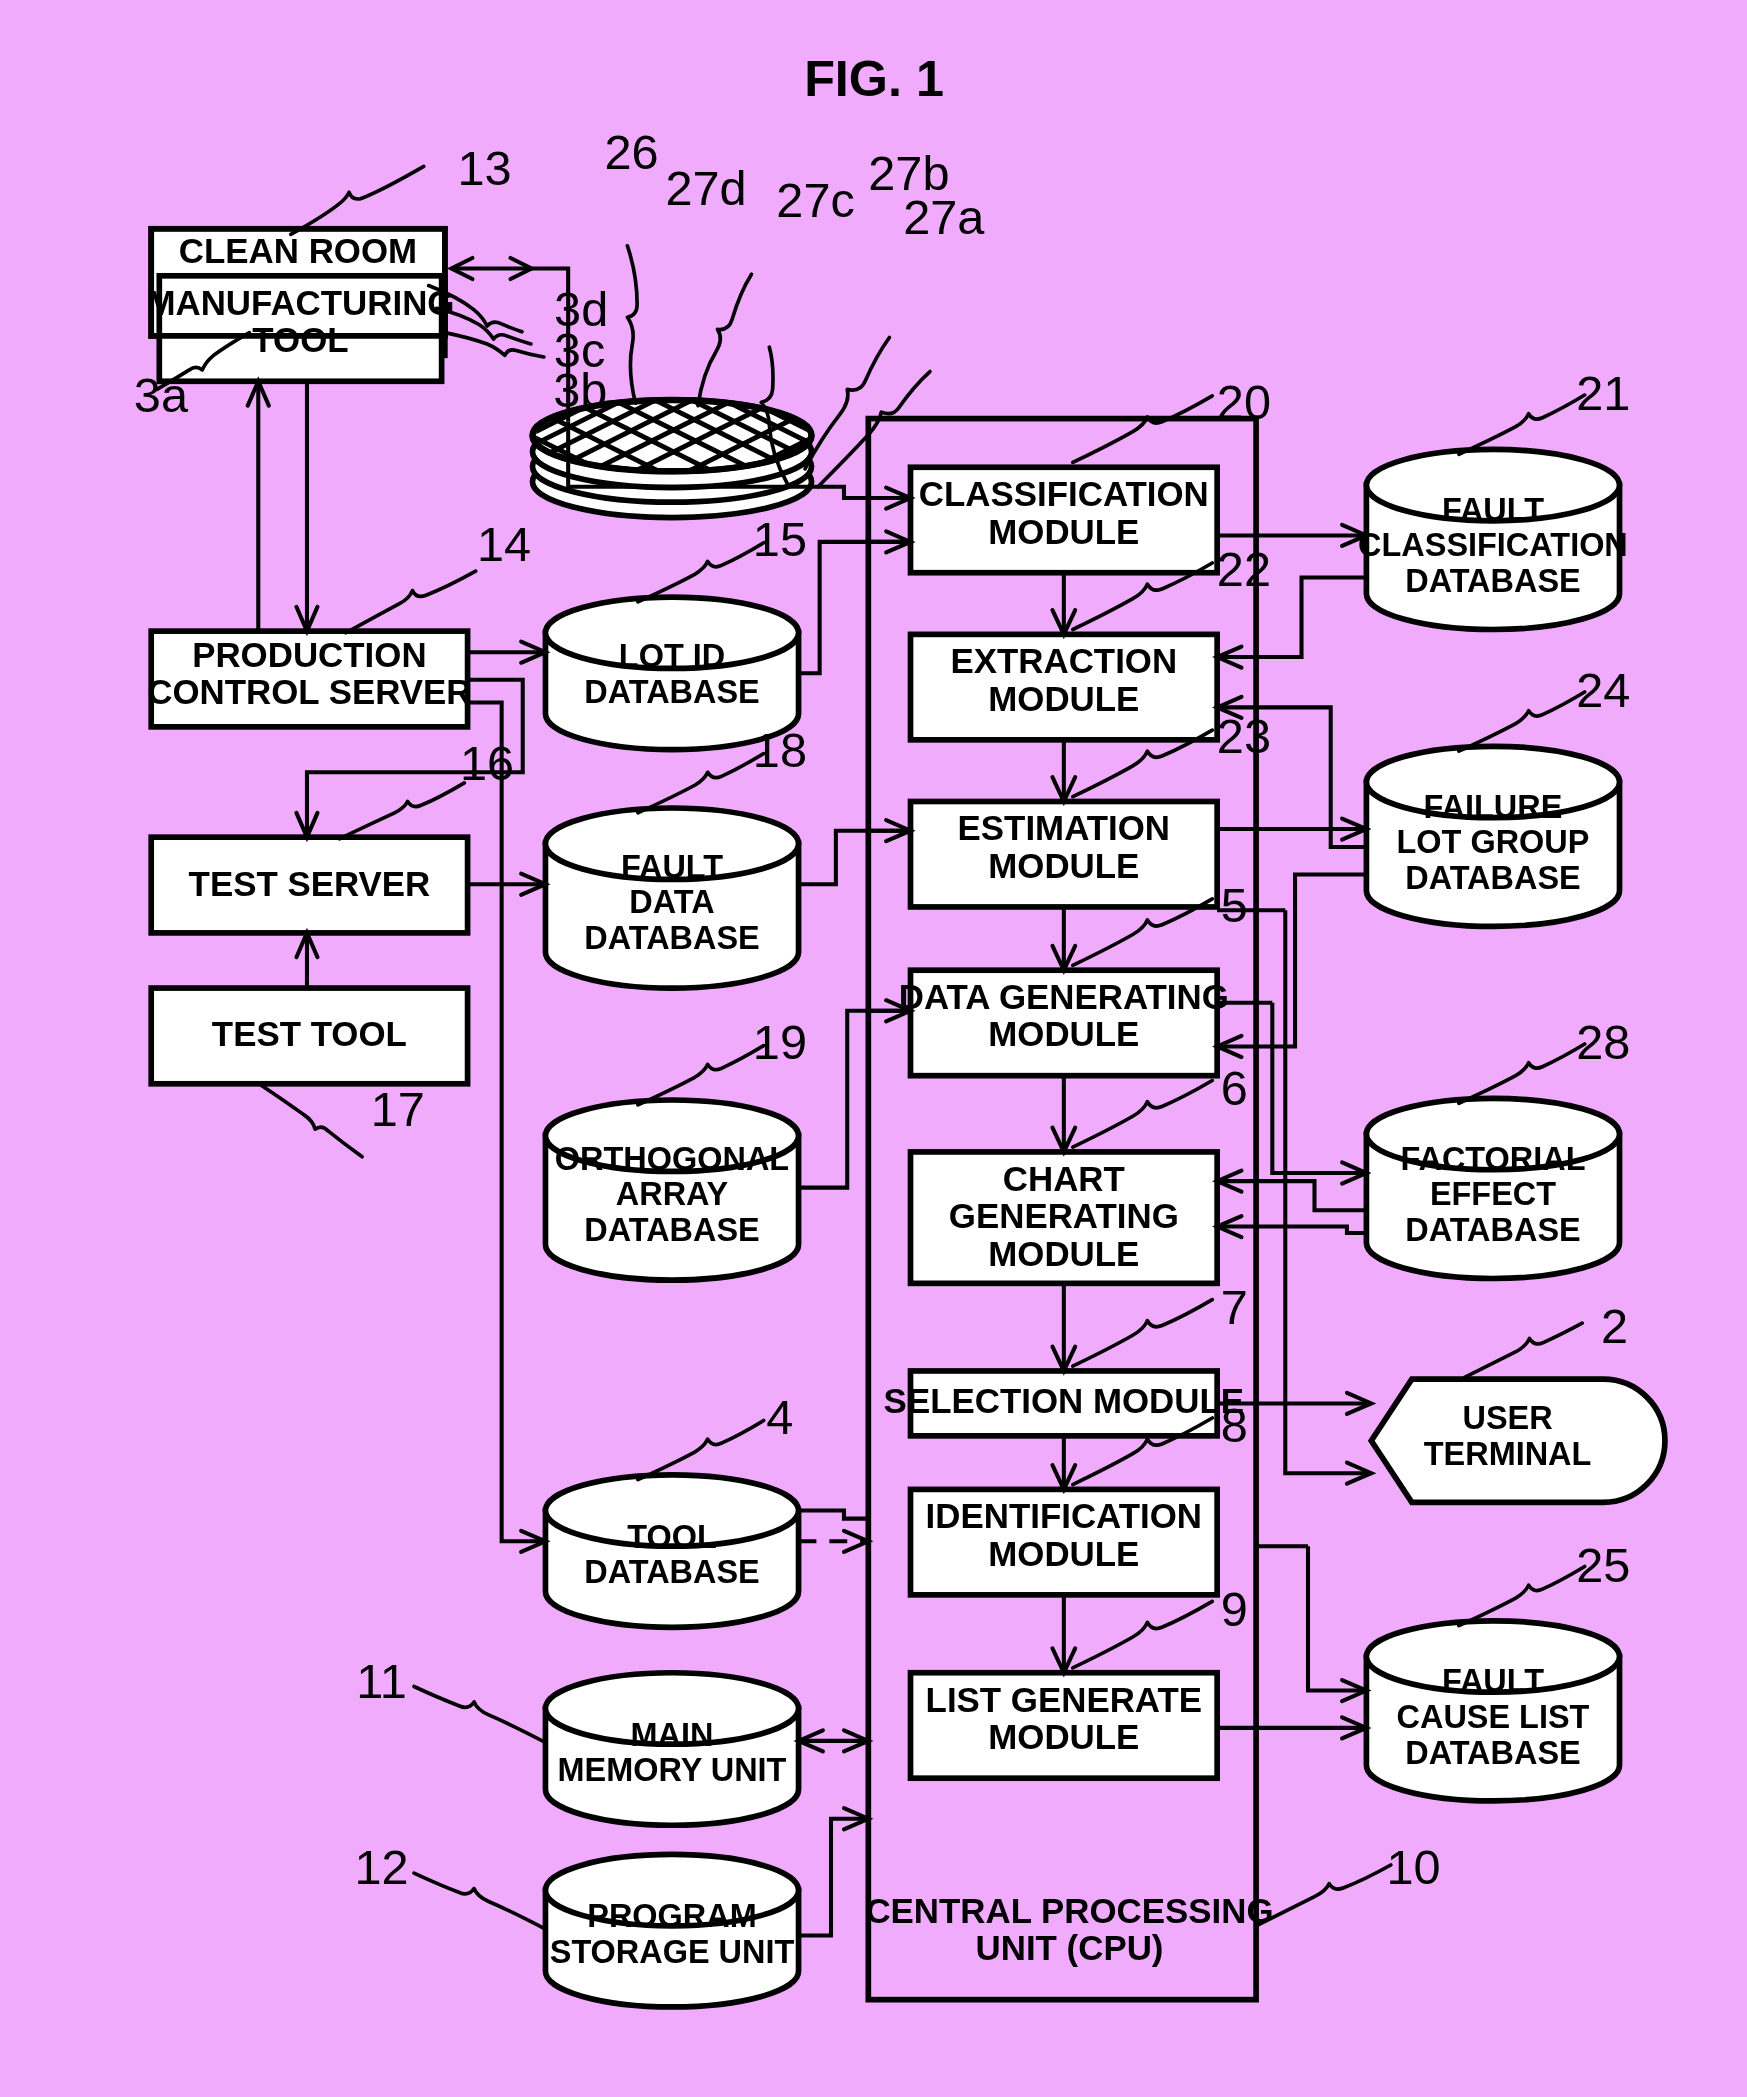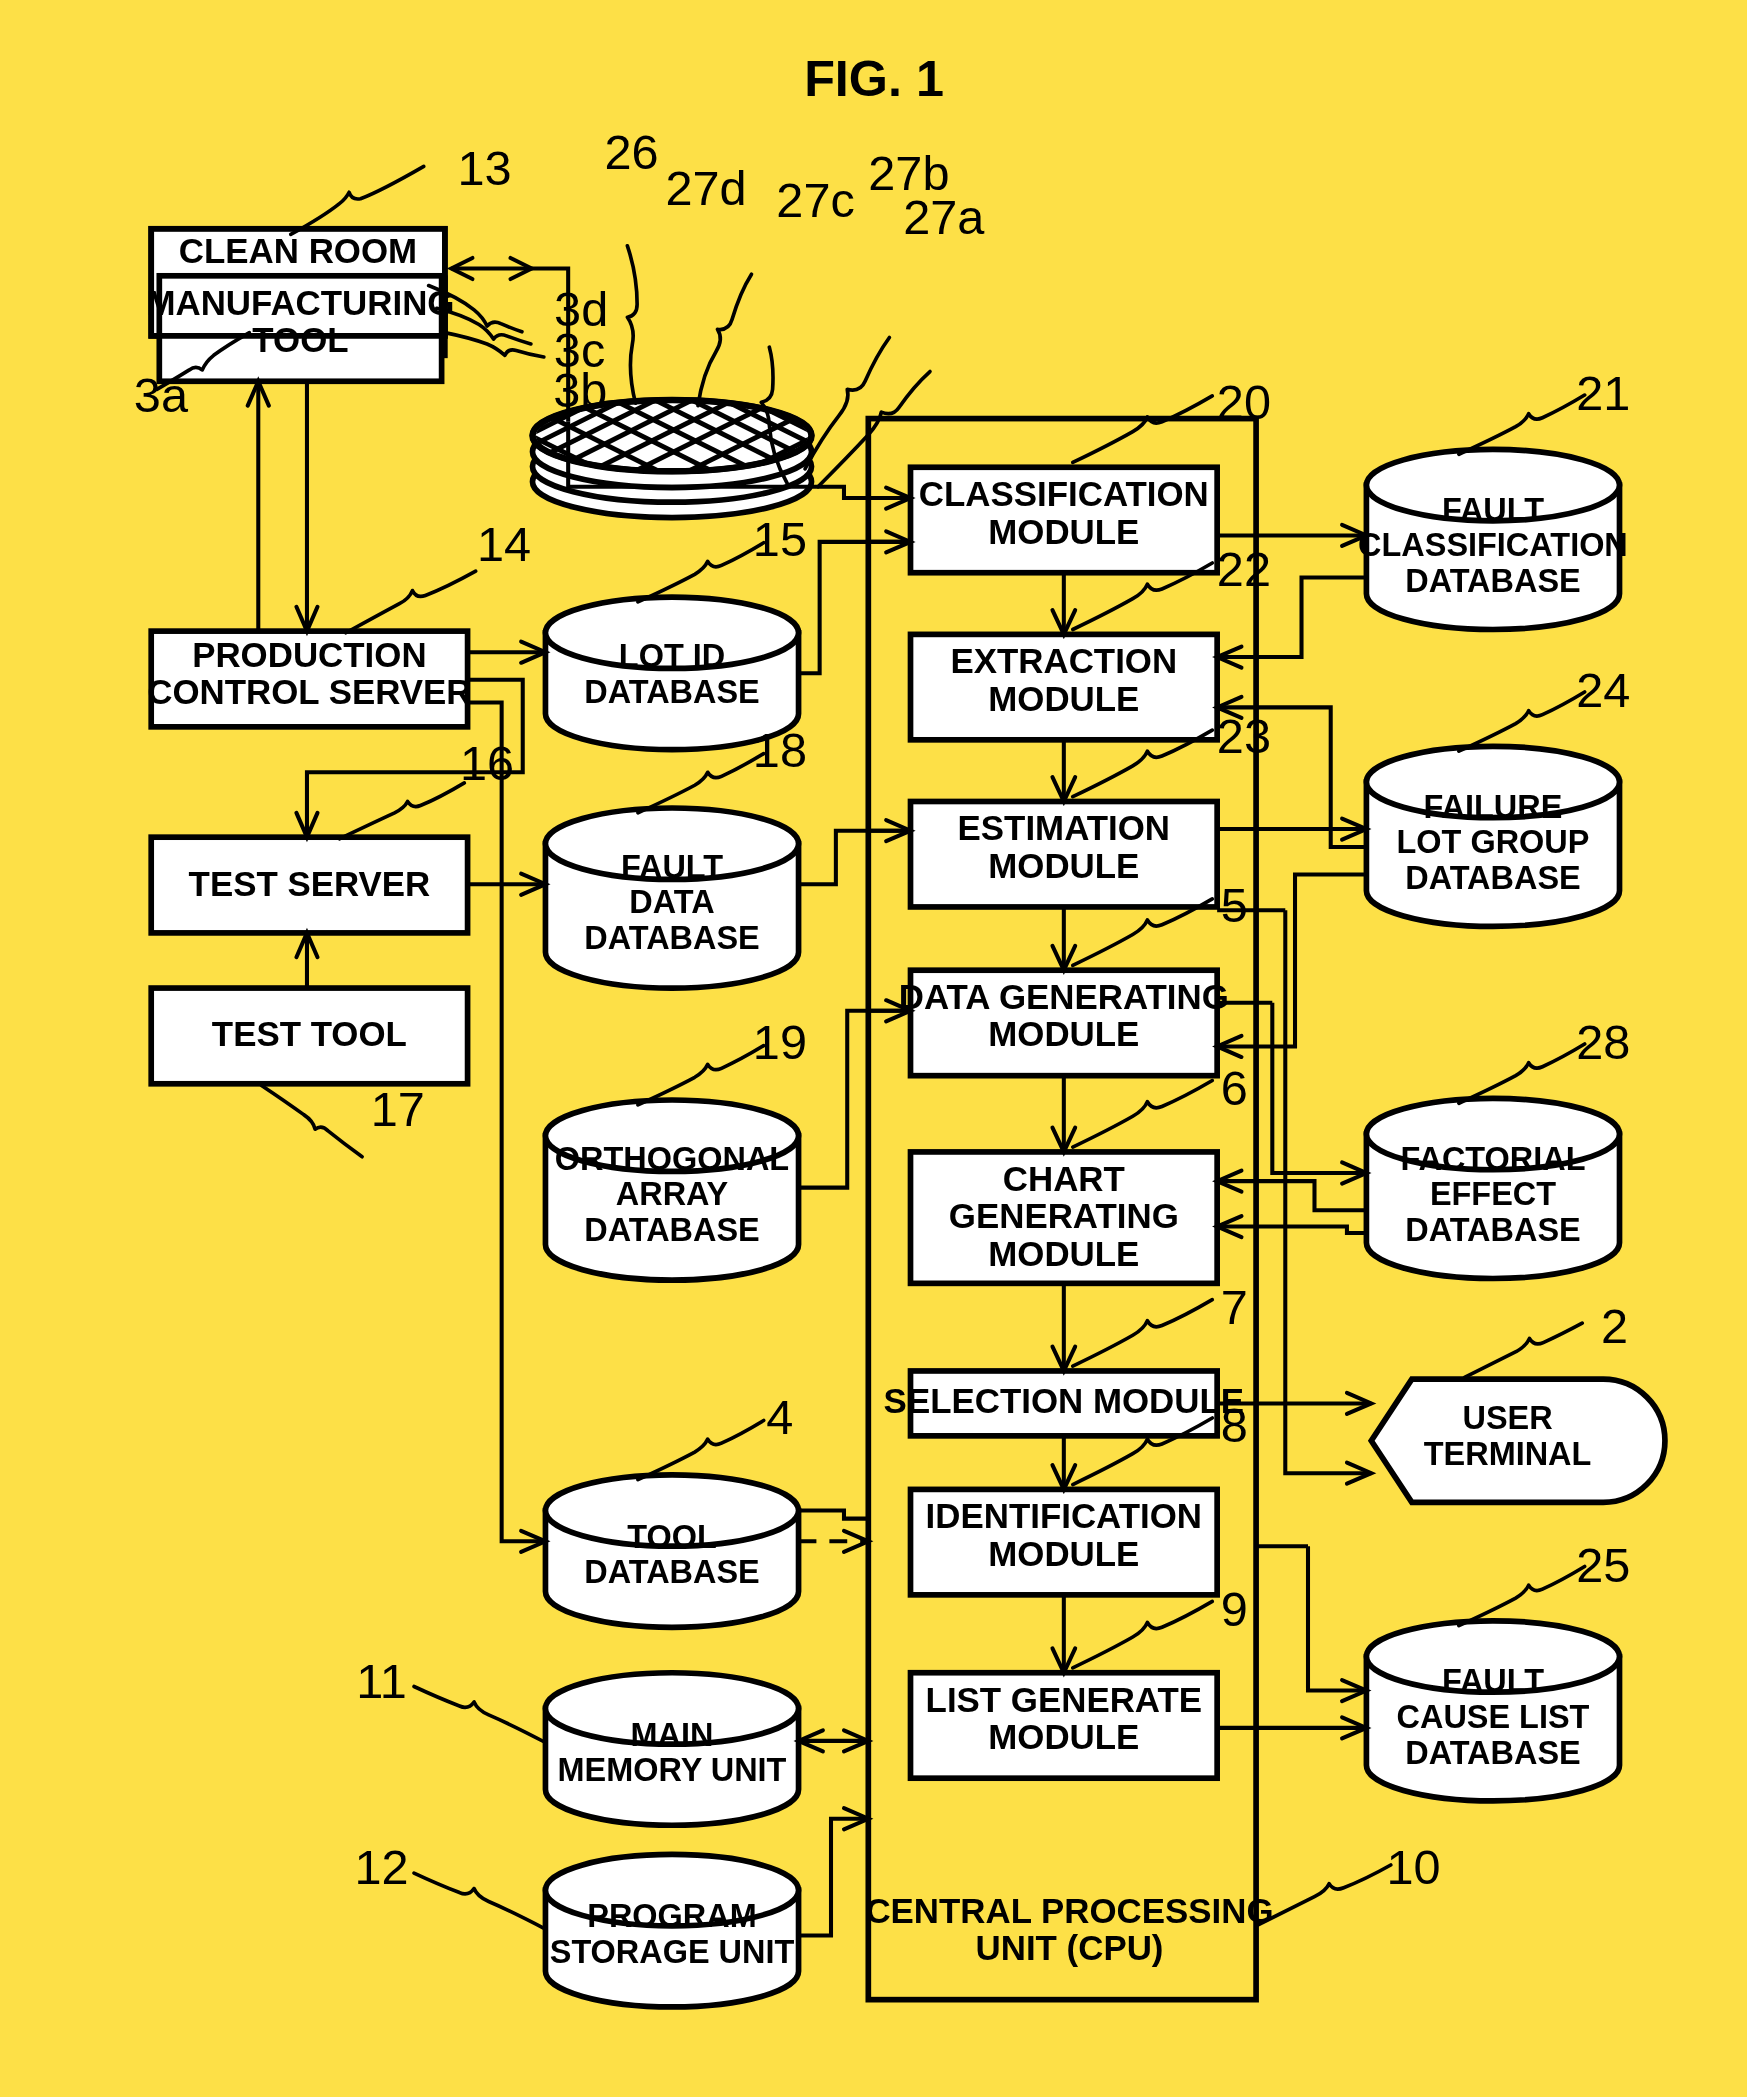--- a/index.html
+++ b/index.html
@@ -4,21 +4,21 @@
 <style>
   html, body {
     margin: 0;
     padding: 0;
     background: #ffffff;
   }
   #page {
     position: relative;
     width: 1748px;
     height: 2097px;
-    background: #fde047;
+    background: #f0abfc;
     font-family: "Liberation Sans", sans-serif;
   }
   svg { display: block; }
   .blk    { fill: none; stroke: #000; stroke-width: 7; }
   .lead   { fill: none; stroke: #000; stroke-width: 4.5; stroke-linecap: round; stroke-linejoin: round; }
   .conn   { fill: none; stroke: #000; stroke-width: 5; }
   .conn-d { fill: none; stroke: #000; stroke-width: 5; stroke-dasharray: 22 16; }
   .arrhead{ fill: none; stroke: #000; stroke-width: 5; stroke-linecap: round; }
   .dbfill { fill: #ffffff; stroke: #000; stroke-width: 7; }
   .boxfill{ fill: #ffffff; stroke: #000; stroke-width: 7; }

